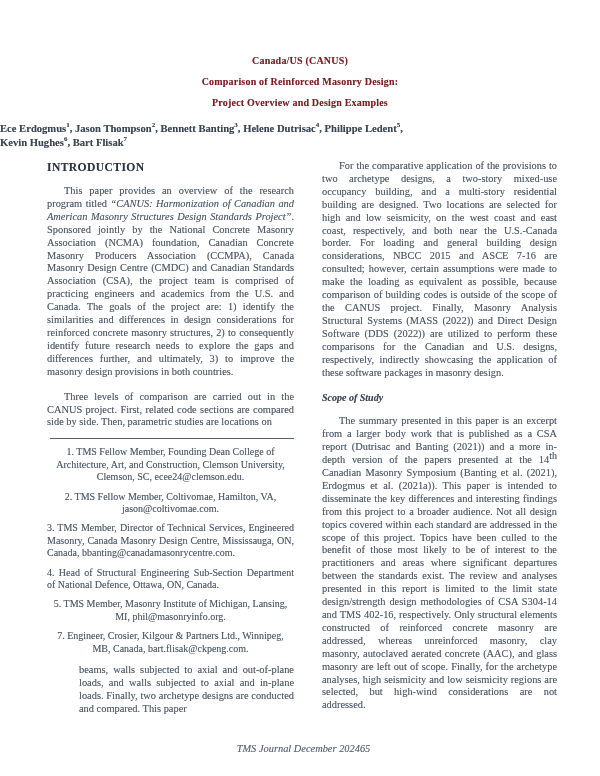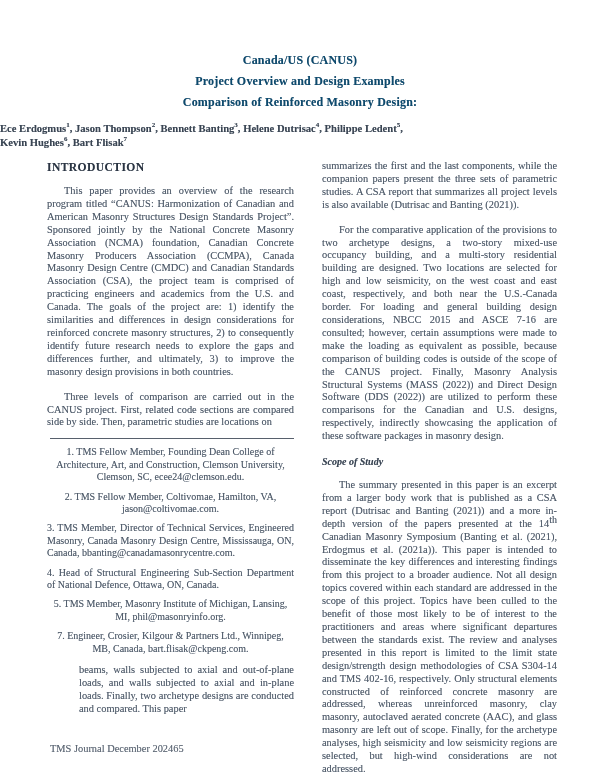--- a/index.html
+++ b/index.html
@@ -8,24 +8,24 @@
     width: 600px;
     height: 776px;
     background: #ffffff;
     overflow: hidden;
     font-family: "Liberation Serif", serif;
     color: #4e5a69;
     text-shadow: 0 0 0.5px rgba(92,106,122,0.55);
   }
   .title-block { padding-top: 50px; text-align: center; }
   .title-line {
-    font-size: 12px;
+    font-size: 10px;
     font-weight: bold;
     line-height: 21px;
-    color: #0c4a6e;
+    color: #7f1d1d;
     letter-spacing: 0.2px;
   }
   .authors {
     margin-top: 9px;
     text-align: left;
     font-size: 10.6px;
     font-weight: bold;
     line-height: 13.5px;
     color: #3a4553;
   }
@@ -45,21 +45,21 @@
     margin: 1px 0 11px 0;
   }
   .p {
     font-size: 10.4px;
     line-height: 12.9px;
     text-align: justify;
     margin: 0 0 0 0;
   }
   .p + .p { margin-top: 12px; }
   .indent { text-indent: 17px; }
-  .ital { }
+  .ital { font-style: italic; }
   .p sup { font-size: 10px; line-height: 0; }
   .footnote-rule {
     border: none;
     border-top: 1px solid #57606c;
     width: 244px;
     margin: 9px 0 7px 3px;
   }
   .footnote {
     font-size: 10px;
     line-height: 12.4px;
@@ -74,34 +74,35 @@
     font-style: italic;
     color: #3a4553;
     margin: 13px 0 12px 0;
   }
   .footer {
     position: absolute;
     left: 50px;
     right: 43px;
     bottom: 22px;
     display: flex;
-    justify-content: flex-start;
+    justify-content: center;
     font-size: 10.4px;
     color: #5d6774;
+    font-style: italic;
   }
 </style>
 </head>
 <body>
 
 <div class="page">
 
   <div class="title-block">
     <div class="title-line">Canada/US (CANUS)</div>
+    <div class="title-line">Comparison of Reinforced Masonry Design:</div>
     <div class="title-line">Project Overview and Design Examples</div>
-    <div class="title-line">Comparison of Reinforced Masonry Design:</div>
 
     <div class="authors">
       <div><span>Ece Erdogmus</span><sup>1</sup><span>, Jason Thompson</span><sup>2</sup><span>, Bennett Banting</span><sup>3</sup><span>, Helene Dutrisac</span><sup>4</sup><span>, Philippe Ledent</span><sup>5</sup><span>,</span></div>
       <div><span>Kevin Hughes</span><sup>6</sup><span>, Bart Flisak</span><sup>7</sup></div>
     </div>
   </div>
 
   <div class="columns">
 
     <div class="col">
@@ -117,21 +118,20 @@
       <p class="footnote">2. TMS Fellow Member, Coltivomae, Hamilton, VA, jason@coltivomae.com.</p>
       <p class="footnote just">3. TMS Member, Director of Technical Services, Engineered Masonry, Canada Masonry Design Centre, Mississauga, ON, Canada, bbanting@canadamasonrycentre.com.</p>
       <p class="footnote just">4. Head of Structural Engineering Sub-Section Department of National Defence, Ottawa, ON, Canada.</p>
       <p class="footnote">5. TMS Member, Masonry Institute of Michigan, Lansing, MI, phil@masonryinfo.org.</p>
       <p class="footnote">7. Engineer, Crosier, Kilgour &amp; Partners Ltd., Winnipeg, MB, Canada, bart.flisak@ckpeng.com.</p>
 
       <p class="p continuation">beams, walls subjected to axial and out-of-plane loads, and walls subjected to axial and in-plane loads. Finally, two archetype designs are conducted and compared. This paper</p>
     </div>
 
     <div class="col">
-      <p class="p">summarizes the first and the last components, while the companion papers present the three sets of parametric studies. A CSA report that summarizes all project levels is also available (Dutrisac and Banting (2021)).</p>
 
       <p class="p indent">For the comparative application of the provisions to two archetype designs, a two-story mixed-use occupancy building, and a multi-story residential building are designed. Two locations are selected for high and low seismicity, on the west coast and east coast, respectively, and both near the U.S.-Canada border. For loading and general building design considerations, NBCC 2015 and ASCE 7-16 are consulted; however, certain assumptions were made to make the loading as equivalent as possible, because comparison of building codes is outside of the scope of the CANUS project. Finally, Masonry Analysis Structural Systems (MASS (2022)) and Direct Design Software (DDS (2022)) are utilized to perform these comparisons for the Canadian and U.S. designs, respectively, indirectly showcasing the application of these software packages in masonry design.</p>
 
       <div class="subheading">Scope of Study</div>
 
       <p class="p indent"><span>The summary presented in this paper is an excerpt from a larger body work that is published as a CSA report (Dutrisac and Banting (2021)) and a more in-depth version of the papers presented at the 14</span><sup>th</sup><span> Canadian Masonry Symposium (Banting et al. (2021), Erdogmus et al. (2021a)). This paper is intended to disseminate the key differences and interesting findings from this project to a broader audience. Not all design topics covered within each standard are addressed in the scope of this project. Topics have been culled to the benefit of those most likely to be of interest to the practitioners and areas where significant departures between the standards exist. The review and analyses presented in this report is limited to the limit state design/strength design methodologies of CSA S304-14 and TMS 402-16, respectively. Only structural elements constructed of reinforced concrete masonry are addressed, whereas unreinforced masonry, clay masonry, autoclaved aerated concrete (AAC), and glass masonry are left out of scope. Finally, for the archetype analyses, high seismicity and low seismicity regions are selected, but high-wind considerations are not addressed.</span></p>
     </div>
 
   </div>
 

